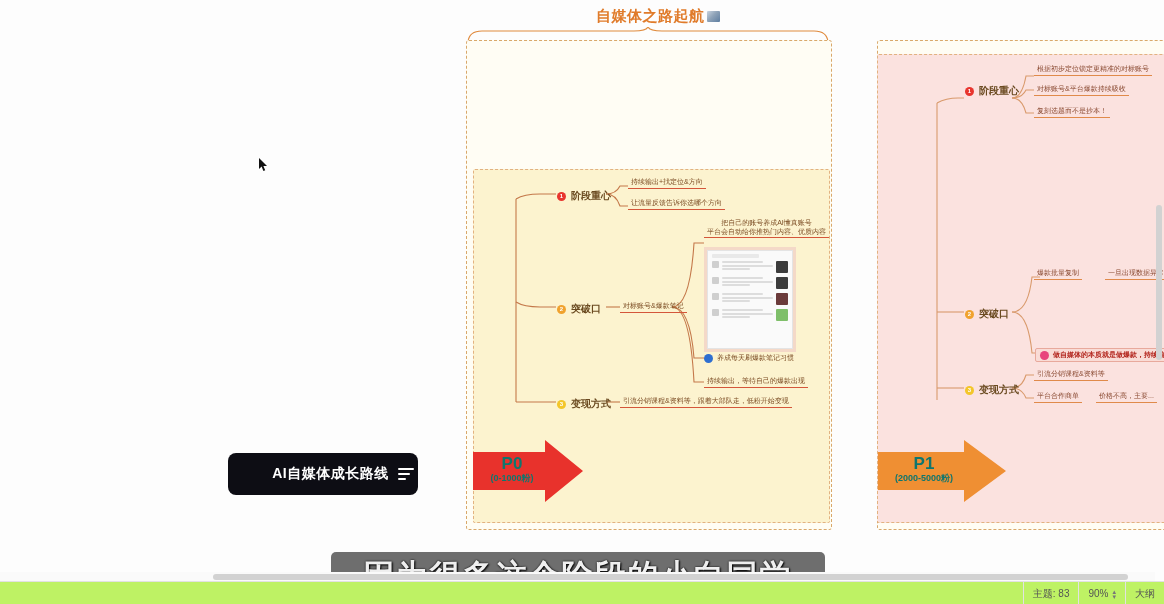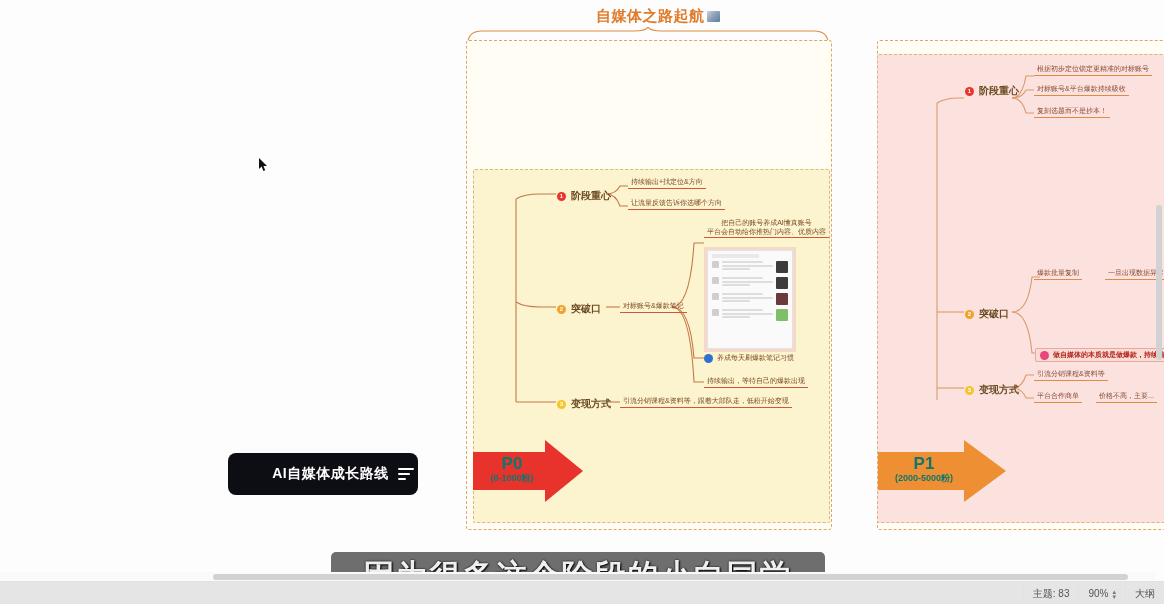--- a/index.html
+++ b/index.html
@@ -114,21 +114,21 @@
   
   #hscroll-track{position:absolute;left:0;top:572px;width:1155px;height:9px;background:#fafafa;}
   #hscroll-thumb{position:absolute;left:213px;top:574px;width:915px;height:6px;
     background:#d2d2d2;border-radius:3px;}
   #vscroll-thumb{position:absolute;left:1156px;top:205px;width:6px;height:155px;
     background:#d2d2d2;border-radius:3px;}
 
   
   #statusbar{
     position:absolute;left:0;top:581px;width:1164px;height:23px;
-    background:#e5e5e5;border-top:1px solid #e2e2e2;
+    background:#bef264;border-top:1px solid #e2e2e2;
     display:flex;align-items:center;justify-content:flex-end;gap:0;
     font-size:10px;color:#555;
   }
   #statusbar .cell{padding:0 9px;height:23px;display:flex;align-items:center;gap:4px;
     border-left:1px solid #e2e2e2;}
   .spin{display:inline-flex;flex-direction:column;line-height:5px;font-size:7px;color:#777;}
 
   
   #cursor{position:absolute;left:259px;top:158px;width:9px;height:14px;}
 </style>

